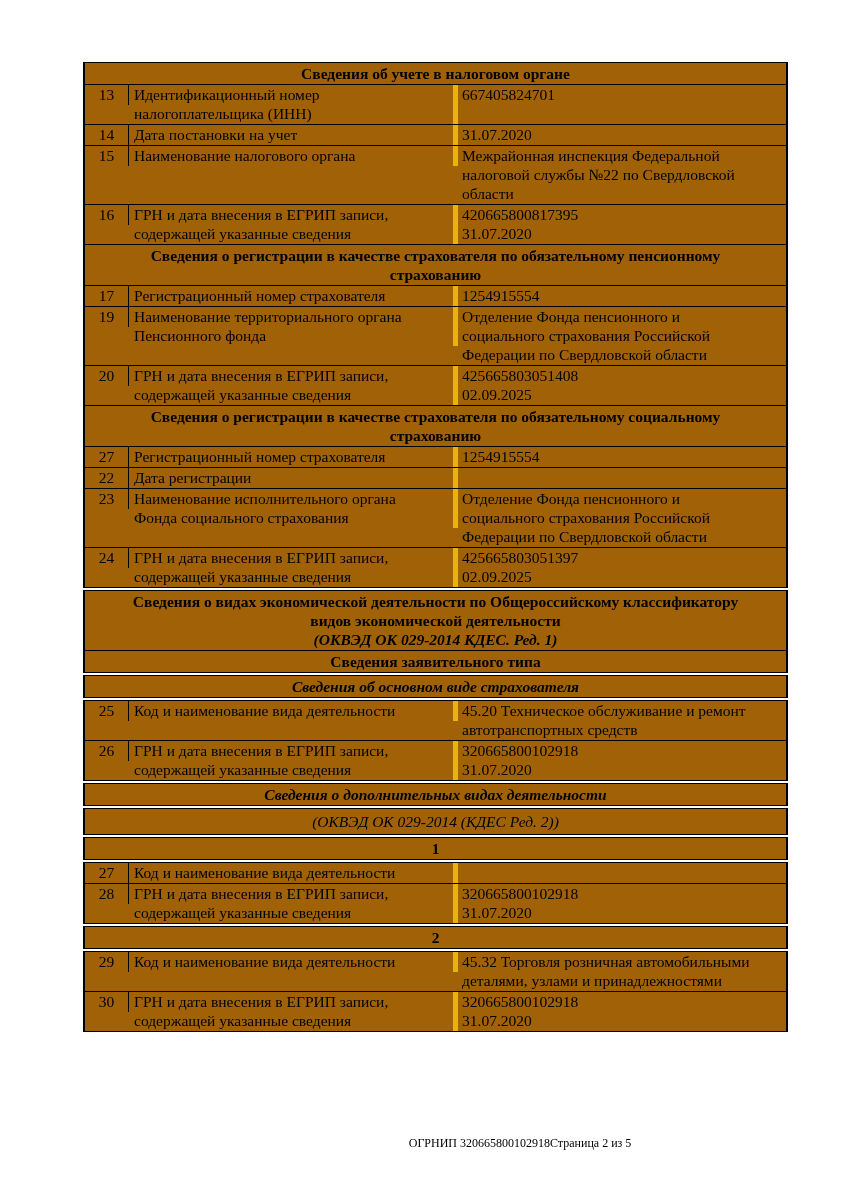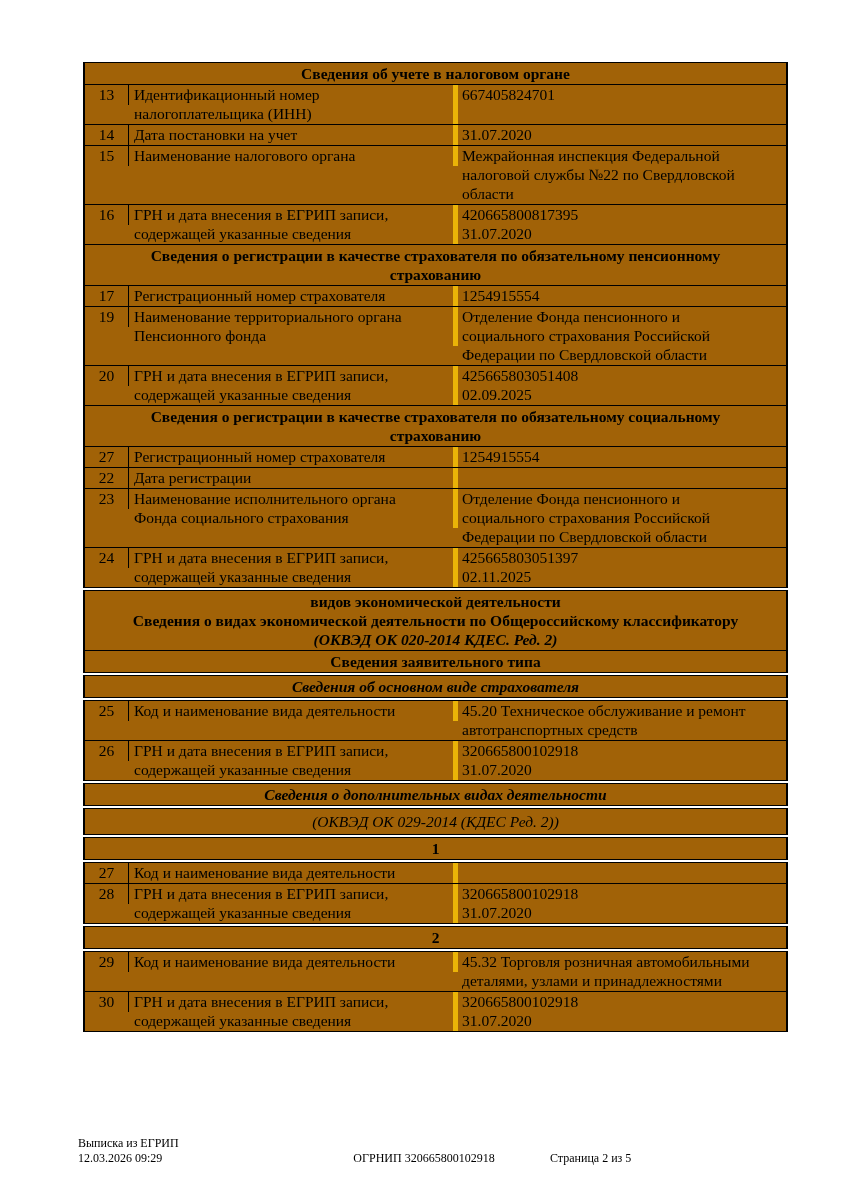--- a/index.html
+++ b/index.html
@@ -21,21 +21,21 @@
   .data-row{display:flex;align-items:flex-start;}
   .cell{box-sizing:border-box;padding:0 4px 1px 4px;white-space:pre-line;}
   .cell-num{flex:0 0 44px;text-align:center;border-right:1px solid #000;padding-left:1px;padding-right:1px;}
   .cell-label{flex:0 0 329px;border-right:5px solid #eab308;padding-left:5px;}
   .cell-value{flex:1 1 auto;min-width:0;}
   .page-footer{
     position:absolute;left:78px;top:1136px;width:692px;
     display:flex;align-items:flex-end;font-size:12px;line-height:15px;
   }
   .f-left{flex:0 0 220px;text-align:left;}
-  .f-center{flex:1 1 auto;text-align:center;}
+  .f-center{flex:1 1 auto;text-align:right;}
   .f-right{flex:0 0 220px;text-align:left;}
 </style>
 </head>
 <body>
 
 <div class="doc-table">
     <div class="block">
       <div class="row head-row">
         <div class="hline">Сведения об учете в налоговом органе</div>
       </div>
@@ -107,28 +107,28 @@
 Фонда социального страхования</div>
         <div class="cell cell-value">Отделение Фонда пенсионного и
 социального страхования Российской
 Федерации по Свердловской области</div>
       </div>
       <div class="row data-row">
         <div class="cell cell-num">24</div>
         <div class="cell cell-label">ГРН и дата внесения в ЕГРИП записи,
 содержащей указанные сведения</div>
         <div class="cell cell-value">425665803051397
-02.11.2025</div>
-      </div>
-    </div>
-    <div class="block gapped">
-      <div class="row head-row">
+02.09.2025</div>
+      </div>
+    </div>
+    <div class="block gapped">
+      <div class="row head-row">
+        <div class="hline">Сведения о видах экономической деятельности по Общероссийскому классификатору</div>
         <div class="hline">видов экономической деятельности</div>
-        <div class="hline">Сведения о видах экономической деятельности по Общероссийскому классификатору</div>
-        <div class="hline i">(ОКВЭД ОК 020-2014 КДЕС. Ред. 2)</div>
+        <div class="hline i">(ОКВЭД ОК 029-2014 КДЕС. Ред. 1)</div>
       </div>
       <div class="row head-row">
         <div class="hline">Сведения заявительного типа</div>
       </div>
     </div>
     <div class="block gapped">
       <div class="row head-row">
         <div class="hline i">Сведения об основном виде страхователя</div>
       </div>
     </div>
@@ -191,19 +191,15 @@
         <div class="cell cell-num">30</div>
         <div class="cell cell-label">ГРН и дата внесения в ЕГРИП записи,
 содержащей указанные сведения</div>
         <div class="cell cell-value">320665800102918
 31.07.2020</div>
       </div>
     </div>
   </div>
 
 <div class="page-footer">
-  <div class="f-left">
-    <div>Выписка из ЕГРИП</div>
-    <div>12.03.2026 09:29</div>
-  </div>
   <div class="f-center">ОГРНИП 320665800102918</div>
   <div class="f-right">Страница 2 из 5</div>
 </div>
 
 </body></html>

